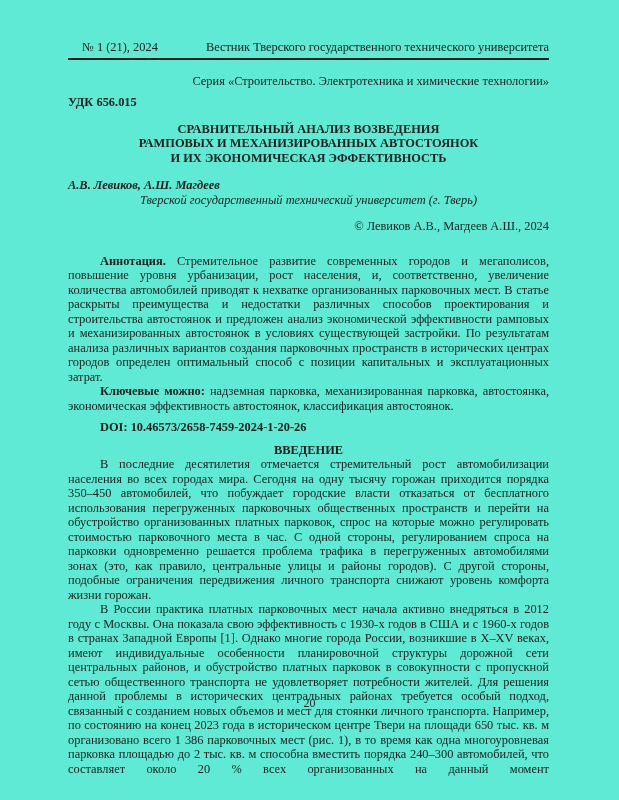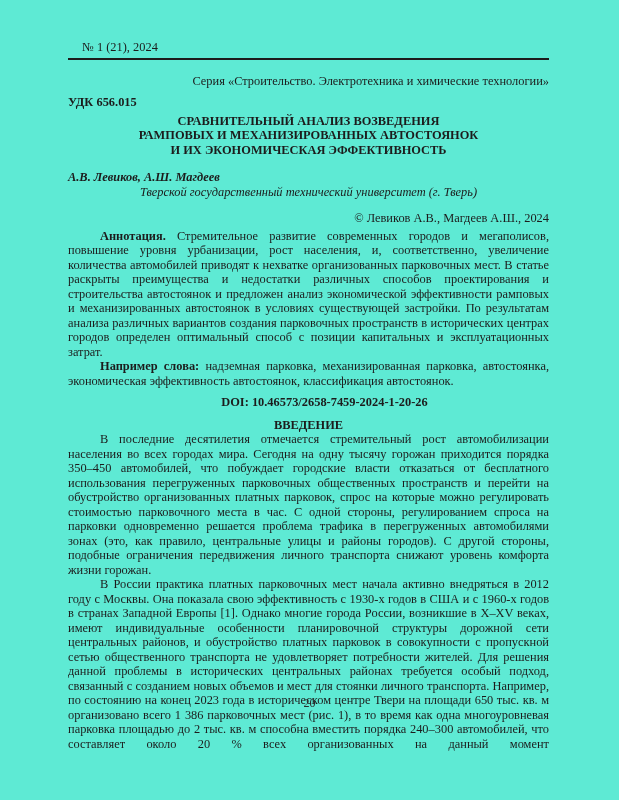--- a/index.html
+++ b/index.html
@@ -35,21 +35,21 @@
     text-align: right;
     padding-top: 14px;
   }
   .udc {
     font-weight: bold;
     margin-top: 7px;
   }
   .title {
     font-weight: bold;
     text-align: center;
-    margin-top: 4px;
+    margin-top: 12px;
   }
   .authors {
     font-weight: bold;
     font-style: italic;
     text-align: left;
     margin-top: 13px;
   }
   .affiliation {
     font-style: italic;
     text-align: center;
@@ -57,27 +57,26 @@
   .copyright {
     text-align: right;
     margin-top: 12px;
   }
   p {
     margin: 0;
     text-align: justify;
     text-indent: 32px;
   }
   .abstract {
-    margin-top: 3px;
+    margin-top: 20px;
   }
   .doi {
     font-weight: bold;
     margin-top: 7px;
     margin-left: 32px;
-    text-align: center;
   }
   .section-heading {
     font-weight: bold;
     text-align: center;
     margin-top: 8px;
   }
   .runin {
     font-weight: bold;
   }
   .cont-paragraph {
@@ -94,38 +93,39 @@
   }
 </style>
 </head>
 <body>
 
 <div class="page">
   <div class="content">
 
     <div class="hdr-row1">
       <span>№ 1 (21), 2024</span>
+      <span>Вестник Тверского государственного технического университета</span>
     </div>
     <div class="hdr-row2">Серия «Строительство. Электротехника и химические технологии»</div>
 
     <div class="udc">УДК 656.015</div>
 
     <div class="title">
       <div>СРАВНИТЕЛЬНЫЙ АНАЛИЗ ВОЗВЕДЕНИЯ</div>
       <div>РАМПОВЫХ И МЕХАНИЗИРОВАННЫХ АВТОСТОЯНОК</div>
       <div>И ИХ ЭКОНОМИЧЕСКАЯ ЭФФЕКТИВНОСТЬ</div>
     </div>
 
     <div class="authors">А.В. Левиков, А.Ш. Магдеев</div>
     <div class="affiliation">Тверской государственный технический университет (г. Тверь)</div>
     <div class="copyright">© Левиков А.В., Магдеев А.Ш., 2024</div>
 
     <p class="abstract"><span class="runin">Аннотация.</span> <span>Стремительное развитие современных городов и мегаполисов, повышение уровня урбанизации, рост населения, и, соответственно, увеличение количества автомобилей приводят к нехватке организованных парковочных мест. В статье раскрыты преимущества и недостатки различных способов проектирования и строительства автостоянок и предложен анализ экономической эффективности рамповых и механизированных автостоянок в условиях существующей застройки. По результатам анализа различных вариантов создания парковочных пространств в исторических центрах городов определен оптимальный способ с позиции капитальных и эксплуатационных затрат.</span></p>
 
-    <p><span class="runin">Например слова:</span> <span>надземная парковка, механизированная парковка, автостоянка, экономическая эффективность автостоянок, классификация автостоянок.</span></p>
+    <p><span class="runin">Ключевые можно:</span> <span>надземная парковка, механизированная парковка, автостоянка, экономическая эффективность автостоянок, классификация автостоянок.</span></p>
 
     <div class="doi">DOI: 10.46573/2658-7459-2024-1-20-26</div>
 
     <div class="section-heading">ВВЕДЕНИЕ</div>
 
     <p>В последние десятилетия отмечается стремительный рост автомобилизации населения во всех городах мира. Сегодня на одну тысячу горожан приходится порядка 350–450 автомобилей, что побуждает городские власти отказаться от бесплатного использования перегруженных парковочных общественных пространств и перейти на обустройство организованных платных парковок, спрос на которые можно регулировать стоимостью парковочного места в час. С одной стороны, регулированием спроса на парковки одновременно решается проблема трафика в перегруженных автомобилями зонах (это, как правило, центральные улицы и районы городов). С другой стороны, подобные ограничения передвижения личного транспорта снижают уровень комфорта жизни горожан.</p>
     <p class="cont-paragraph">В России практика платных парковочных мест начала активно внедряться в 2012 году с Москвы. Она показала свою эффективность с 1930-х годов в США и с 1960-х годов в странах Западной Европы [1]. Однако многие города России, возникшие в X–XV веках, имеют индивидуальные особенности планировочной структуры дорожной сети центральных районов, и обустройство платных парковок в совокупности с пропускной сетью общественного транспорта не удовлетворяет потребности жителей. Для решения данной проблемы в исторических центральных районах требуется особый подход, связанный с созданием новых объемов и мест для стоянки личного транспорта. Например, по состоянию на конец 2023 года в историческом центре Твери на площади 650 тыс. кв. м организовано всего 1 386 парковочных мест (рис. 1), в то время как одна многоуровневая парковка площадью до 2 тыс. кв. м способна вместить порядка 240–300 автомобилей, что составляет около 20 % всех организованных на данный момент</p>
 
   </div>
 

